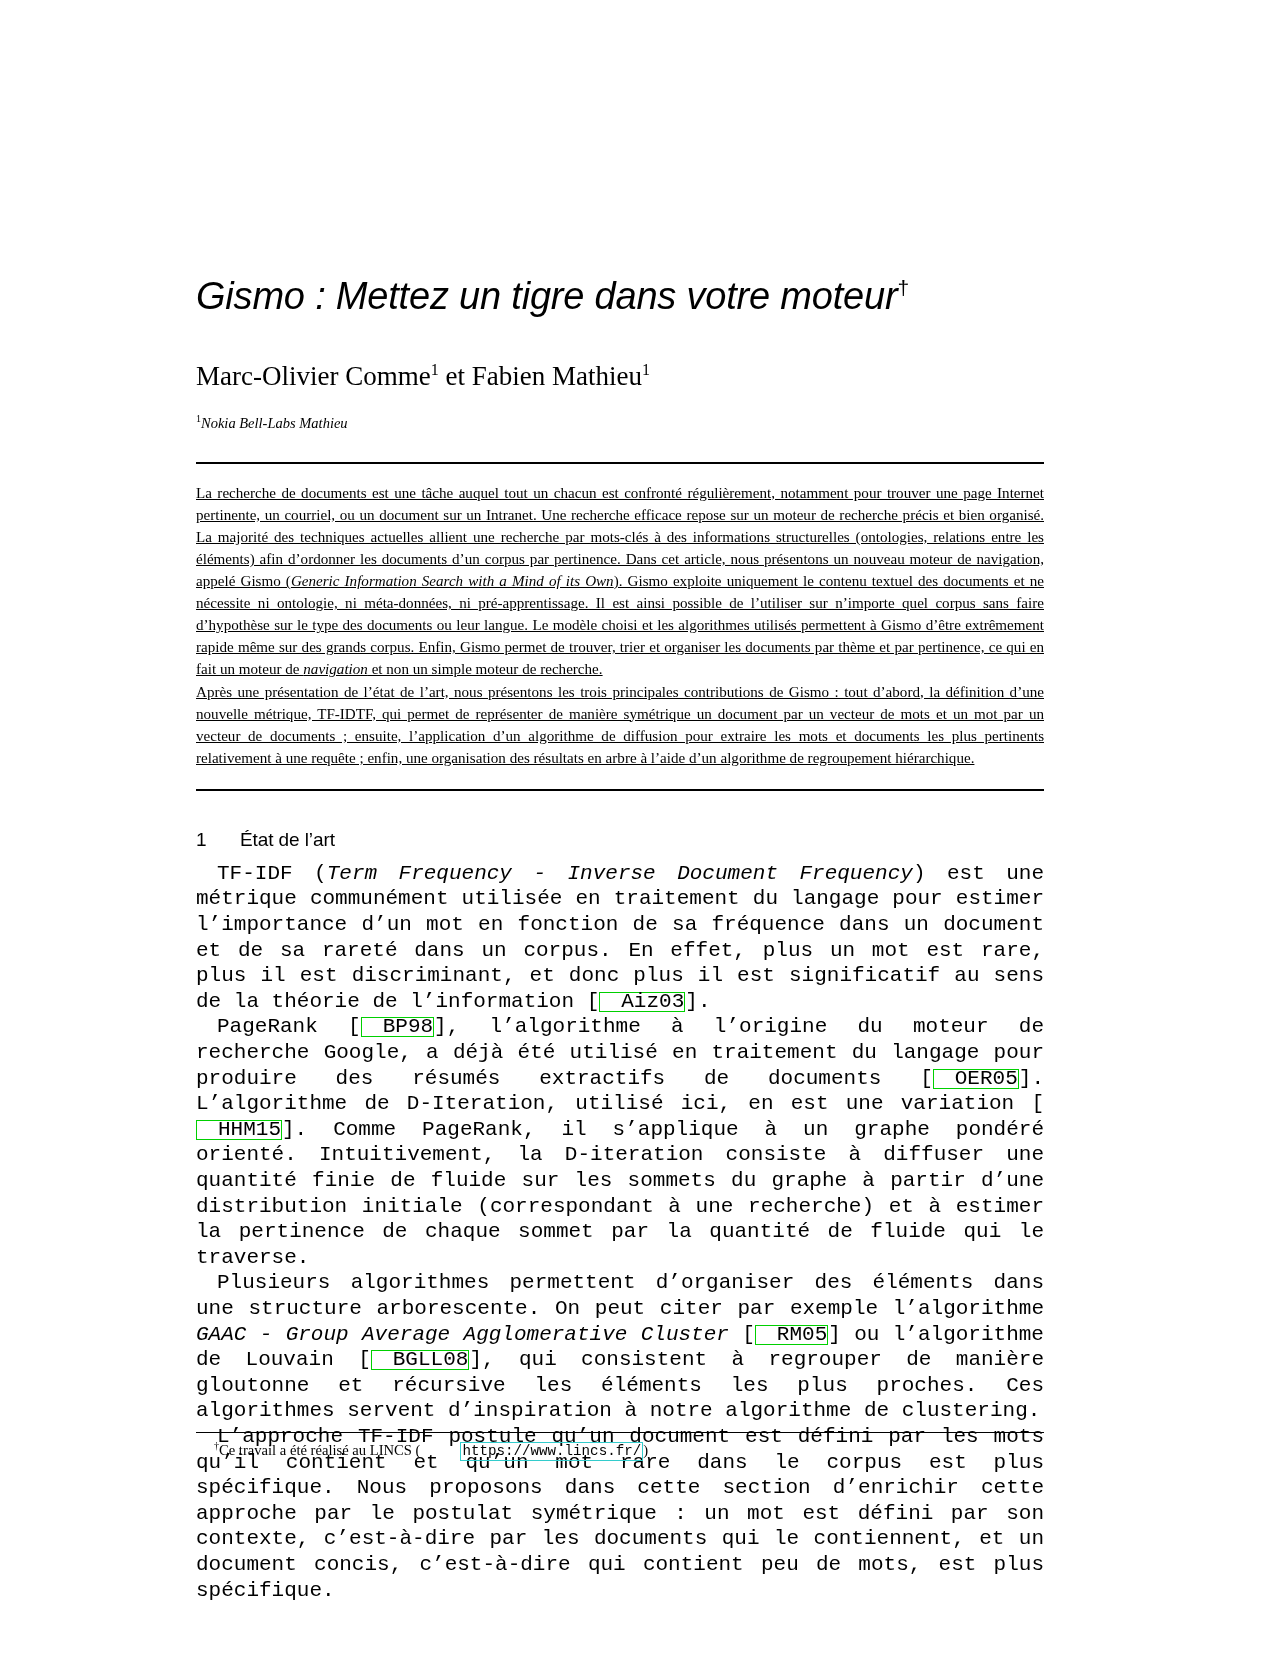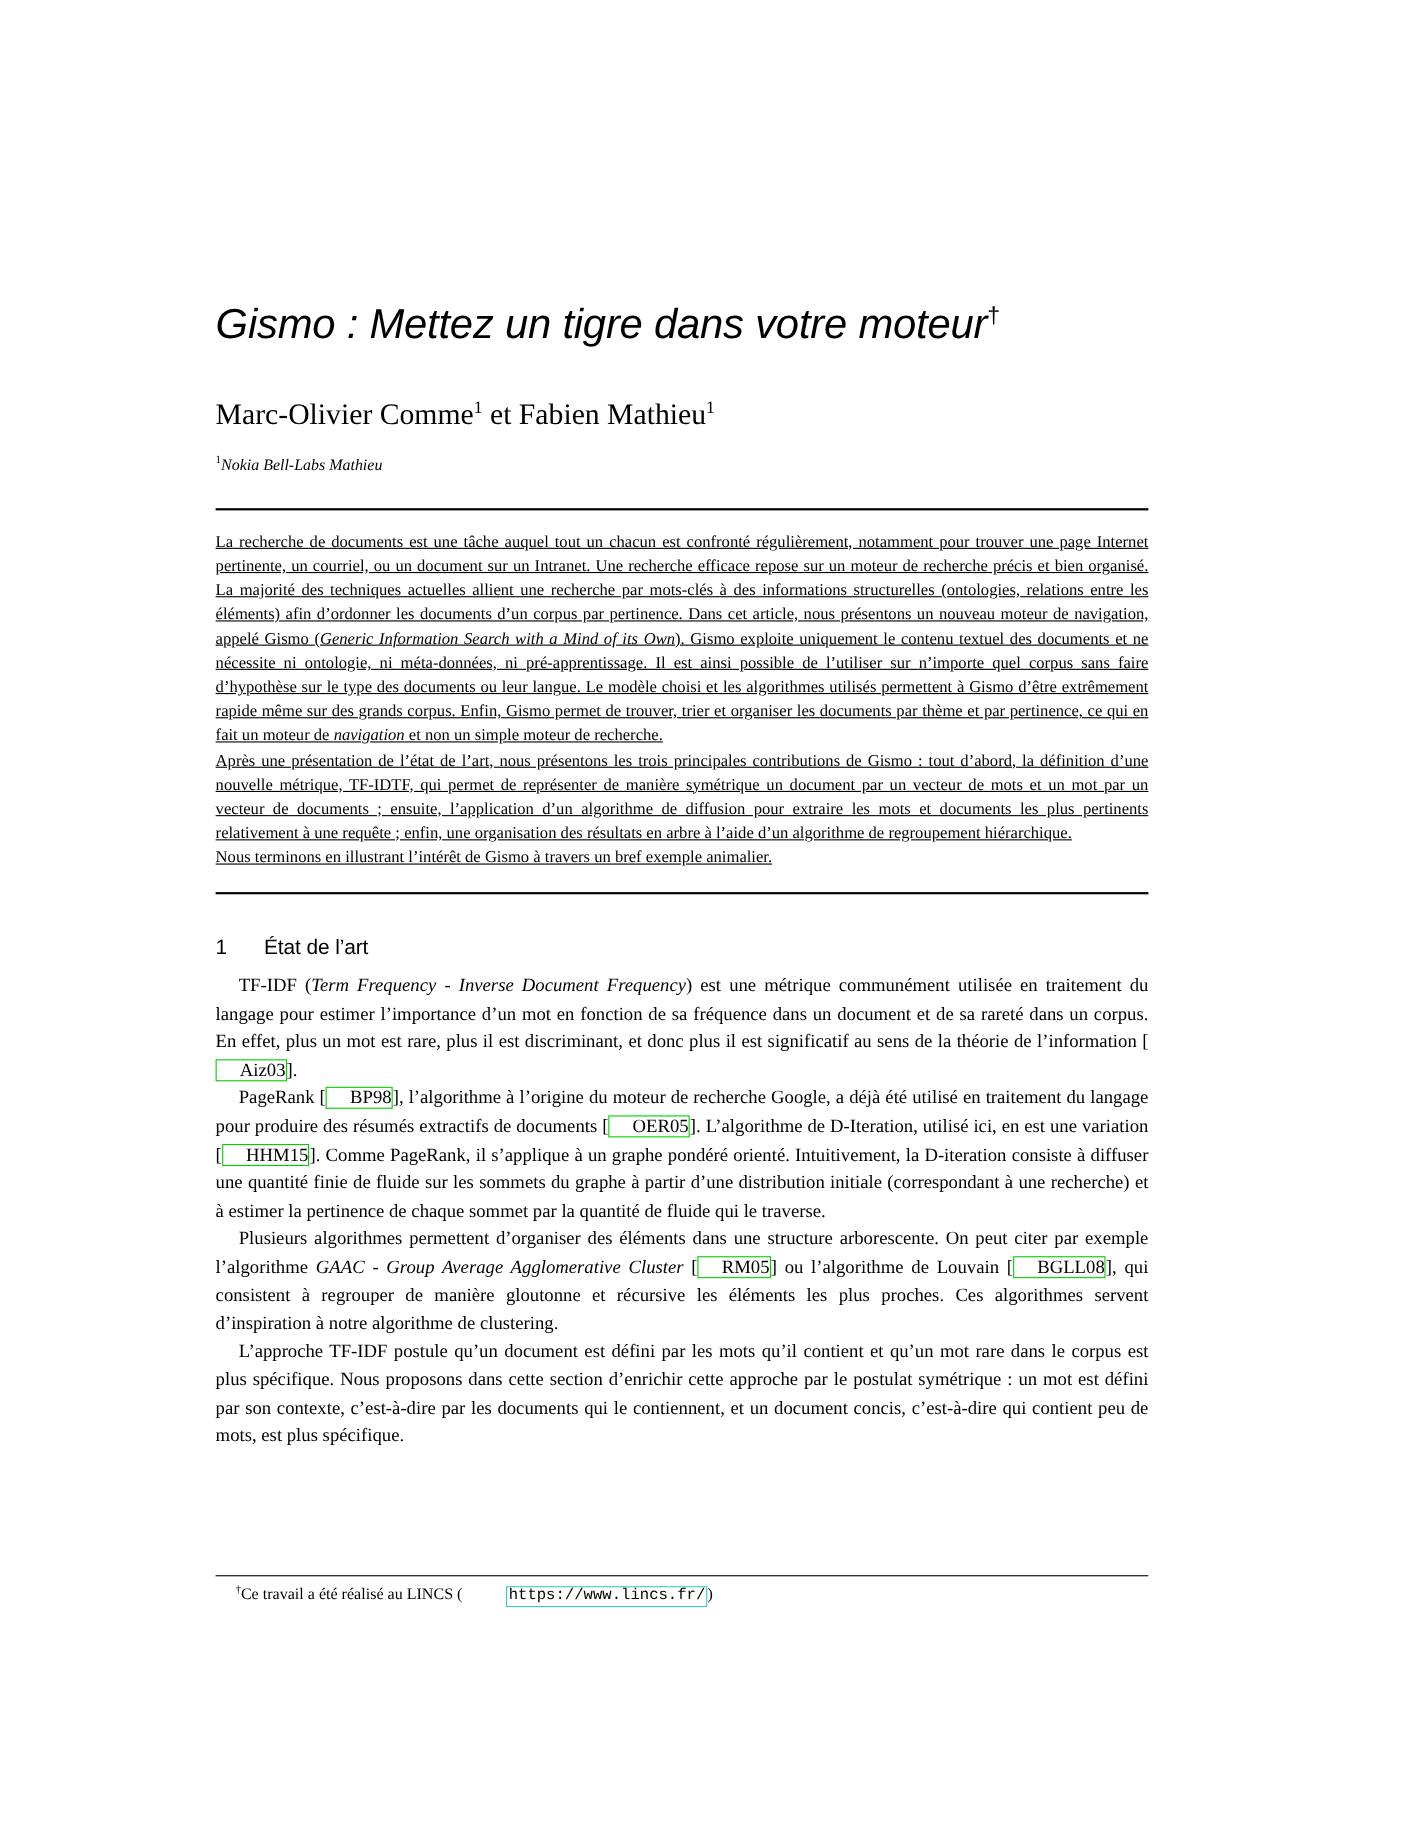--- a/index.html
+++ b/index.html
@@ -113,25 +113,26 @@
     margin: 0;
     padding-top: 34px;
     padding-bottom: 6px;
     letter-spacing: -0.1px;
   }
   h2.section .num {
     display: inline-block;
     width: 44px;
   }
   .body p {
-    font-size: 17px;
+    font-size: 21px;
     line-height: 25.6px;
     margin: 0;
     text-align: justify;
     text-justify: inter-word;
+    font-family: Liberation Mono, monospace;
   }
   .body p.indent { text-indent: 21px; }
   .body i { font-style: italic; }
 
   
   .cite {
     border: 1.6px solid #00d000;
     padding: 0 0px;
     display: inline-block;
     line-height: 18px;
@@ -185,21 +186,20 @@
 
     <div class="authors"><span>Marc-Olivier Comme</span><sup>1</sup><span> et Fabien Mathieu</span><sup>1</sup></div>
 
     <div class="affiliation"><sup>1</sup><span>Nokia Bell-Labs Mathieu</span></div>
 
     <hr class="rule rule-abstract-top">
 
     <div class="abstract">
       <p><span>La recherche de documents est une tâche auquel tout un chacun est confronté régulièrement, notamment pour trouver une page Internet pertinente, un courriel, ou un document sur un Intranet. Une recherche efficace repose sur un moteur de recherche précis et bien organisé. La majorité des techniques actuelles allient une recherche par mots-clés à des informations structurelles (ontologies, relations entre les éléments) afin d’ordonner les documents d’un corpus par pertinence. Dans cet article, nous présentons un nouveau moteur de navigation, appelé Gismo (</span><i>Generic Information Search with a Mind of its Own</i><span>). Gismo exploite uniquement le contenu textuel des documents et ne nécessite ni ontologie, ni méta-données, ni pré-apprentissage. Il est ainsi possible de l’utiliser sur n’importe quel corpus sans faire d’hypothèse sur le type des documents ou leur langue. Le modèle choisi et les algorithmes utilisés permettent à Gismo d’être extrêmement rapide même sur des grands corpus. Enfin, Gismo permet de trouver, trier et organiser les documents par thème et par pertinence, ce qui en fait un moteur de </span><i>navigation</i><span> et non un simple moteur de recherche.</span></p>
       <p>Après une présentation de l’état de l’art, nous présentons les trois principales contributions de Gismo : tout d’abord, la définition d’une nouvelle métrique, TF-IDTF, qui permet de représenter de manière symétrique un document par un vecteur de mots et un mot par un vecteur de documents ; ensuite, l’application d’un algorithme de diffusion pour extraire les mots et documents les plus pertinents relativement à une requête ; enfin, une organisation des résultats en arbre à l’aide d’un algorithme de regroupement hiérarchique.</p>
-      <p>Nous terminons en illustrant l’intérêt de Gismo à travers un bref exemple animalier.</p>
     </div>
 
     <hr class="rule rule-abstract-bot">
 
     <h2 class="section"><span class="num">1</span><span>État de l’art</span></h2>
 
     <div class="body">
       <p class="indent"><span>TF-IDF (</span><i>Term Frequency - Inverse Document Frequency</i><span>) est une métrique communément utilisée en traitement du langage pour estimer l’importance d’un mot en fonction de sa fréquence dans un document et de sa rareté dans un corpus. En effet, plus un mot est rare, plus il est discriminant, et donc plus il est significatif au sens de la théorie de l’information [</span><a class="cite" href="#">Aiz03</a><span>].</span></p>
 
       <p class="indent"><span>PageRank [</span><a class="cite" href="#">BP98</a><span>], l’algorithme à l’origine du moteur de recherche Google, a déjà été utilisé en traitement du langage pour produire des résumés extractifs de documents [</span><a class="cite" href="#">OER05</a><span>]. L’algorithme de D-Iteration, utilisé ici, en est une variation [</span><a class="cite" href="#">HHM15</a><span>]. Comme PageRank, il s’applique à un graphe pondéré orienté. Intuitivement, la D-iteration consiste à diffuser une quantité finie de fluide sur les sommets du graphe à partir d’une distribution initiale (correspondant à une recherche) et à estimer la pertinence de chaque sommet par la quantité de fluide qui le traverse.</span></p>

